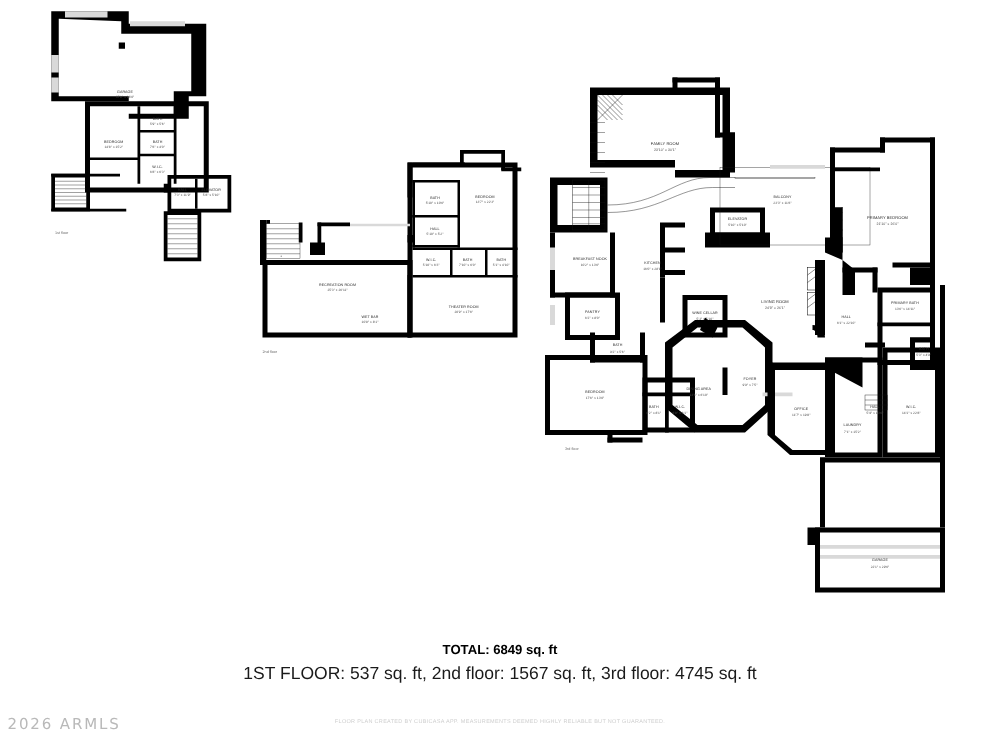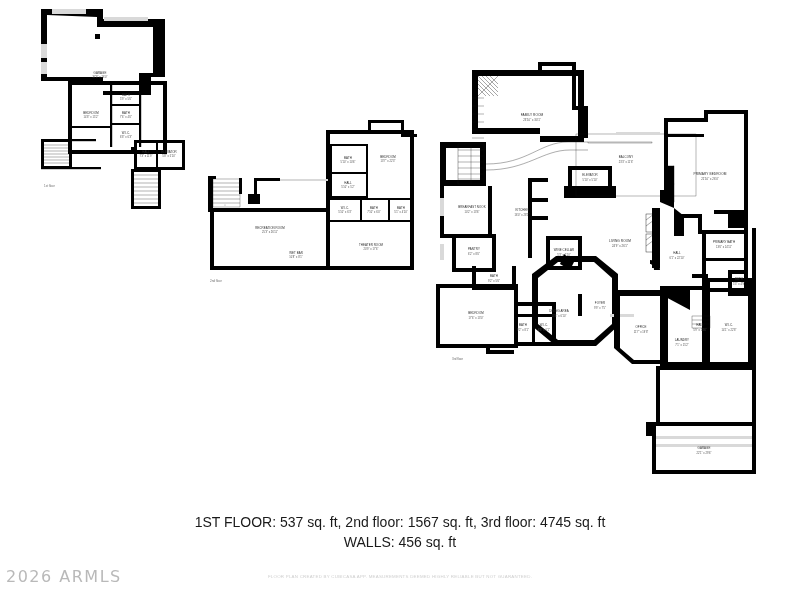--- a/index.html
+++ b/index.html
@@ -10,21 +10,21 @@
     color:#111;
     overflow:hidden;
     position:relative;
   }
   #sheet{position:absolute;inset:0;}
 
   
   .watermark{
     position:absolute;
     left:6px;bottom:14px;
-    font-size:16px;
+    font-size:12px;
     letter-spacing:1.5px;
     color:#b9b9b9;
     font-family:"DejaVu Sans", sans-serif;
     user-select:none;
     white-space:nowrap;
   }
 
   
   .plan{position:absolute;}
   .plan svg{display:block;overflow:visible;}
@@ -470,21 +470,21 @@
 
         <text class="rname" x="276" y="391">GARAGE</text>
         <text class="rdim" x="276" y="396">22'1" x 29'6"</text>
 
         <text class="flab" x="24" y="302">3rd floor</text>
       </g>
     </svg>
   </div>
 
   <div class="summary">
+    <div class="total">TOTAL: 6849 sq. ft</div>
     <div class="line">1ST FLOOR: 537 sq. ft, 2nd floor: 1567 sq. ft, 3rd floor: 4745 sq. ft</div>
-    <div class="line">WALLS: 456 sq. ft</div>
   </div>
 
   <div class="credit">FLOOR PLAN CREATED BY CUBICASA APP. MEASUREMENTS DEEMED HIGHLY RELIABLE BUT NOT GUARANTEED.</div>
 
   <div class="watermark">2026 ARMLS</div>
 
 </div>
 
 </body></html>

